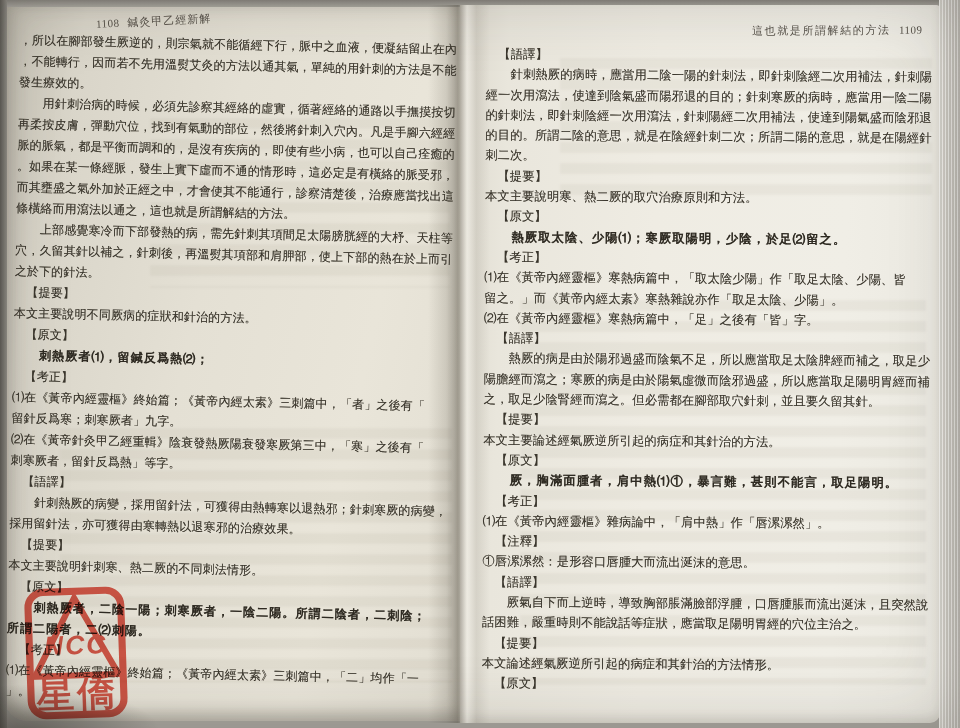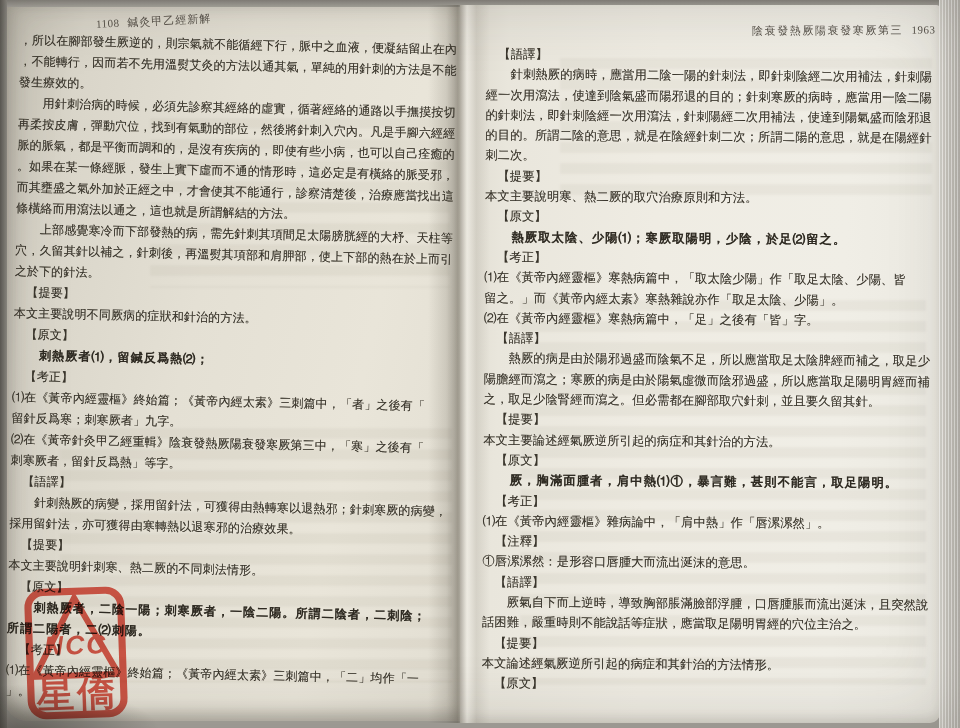--- a/index.html
+++ b/index.html
@@ -115,22 +115,22 @@
   <div class="gutter"></div>
   <div class="edge-right"></div>
   <div class="corner-shadow-bl"></div>
 
   <div class="running-head left-head">
     <span class="pagenum">1108</span>
     <span>鍼灸甲乙經新解</span>
   </div>
 
   <div class="running-head right-head">
-    <span>陰衰發熱厥陽衰發寒厥第三</span>
-    <span class="pagenum">1963</span>
+    <span>這也就是所謂解結的方法</span>
+    <span class="pagenum">1109</span>
   </div>
 
   <div class="textblock left-text">
       <div class="line">，所以在腳部發生厥逆的，則宗氣就不能循經下行，脈中之血液，便凝結留止在內</div>
       <div class="line">，不能轉行，因而若不先用溫熨艾灸的方法以通其氣，單純的用針刺的方法是不能</div>
       <div class="line">發生療效的。</div>
       <div class="line">　　用針刺治病的時候，必須先診察其經絡的虛實，循著經絡的通路以手撫摸按切</div>
       <div class="line">再柔按皮膚，彈動穴位，找到有氣動的部位，然後將針刺入穴內。凡是手腳六經經</div>
       <div class="line">脈的脈氣，都是平衡而調和的，是沒有疾病的，即使有些小病，也可以自己痊癒的</div>
       <div class="line">。如果在某一條經脈，發生上實下虛而不通的情形時，這必定是有橫絡的脈受邪，</div>

